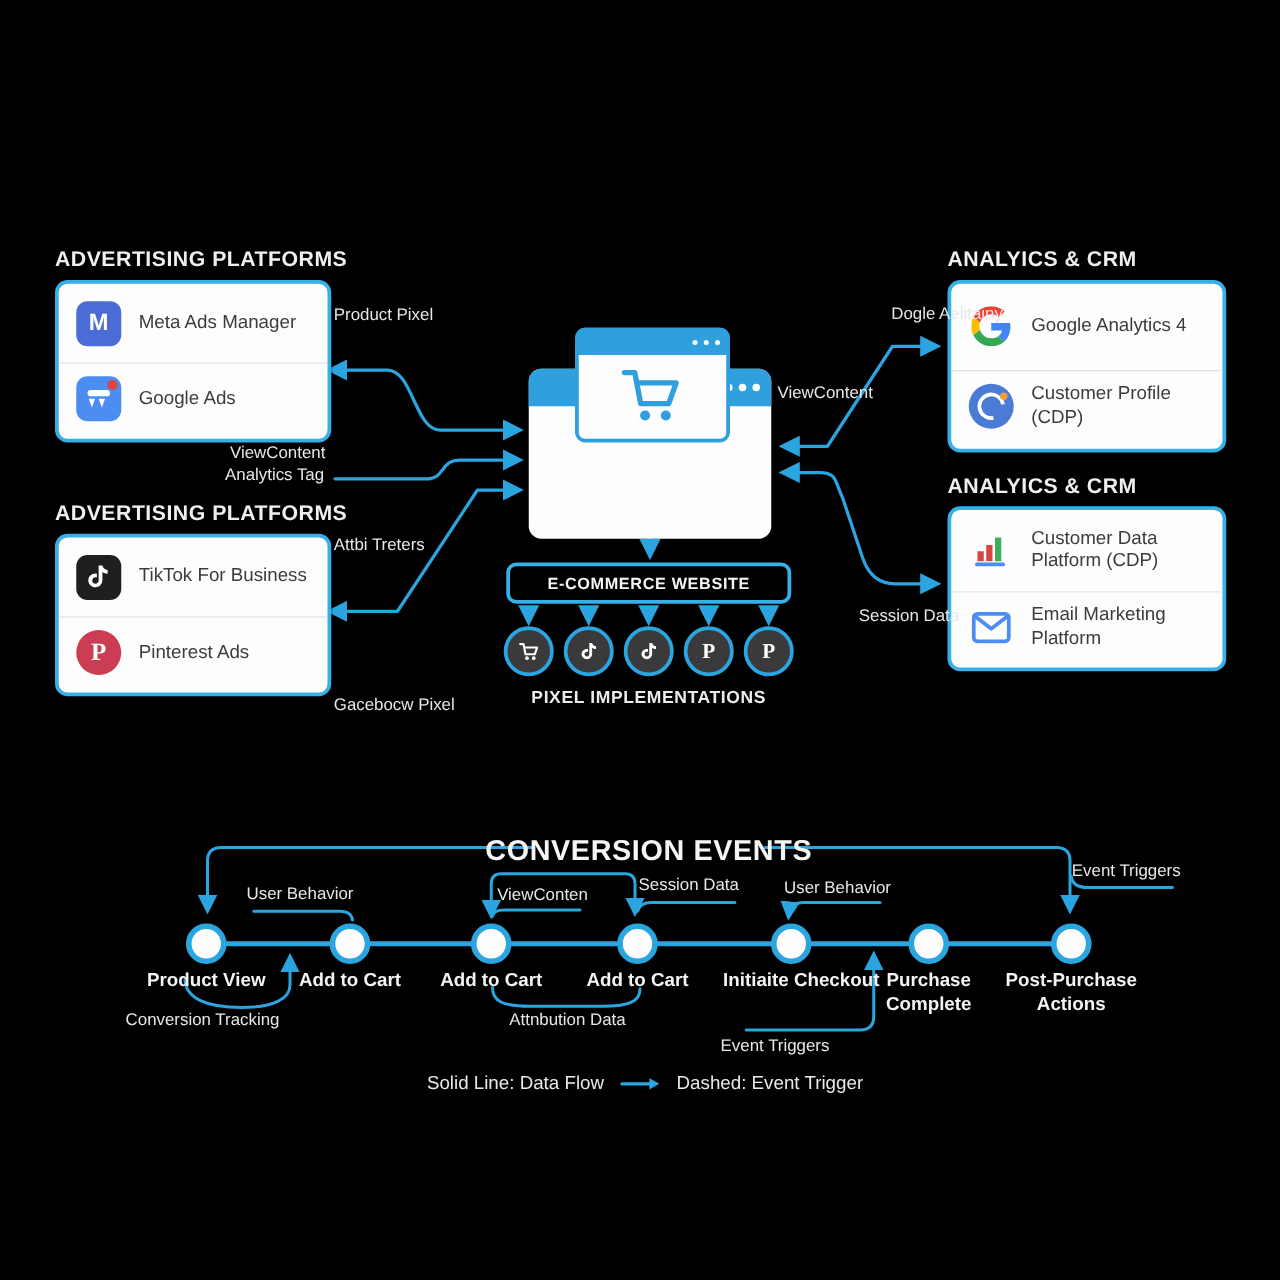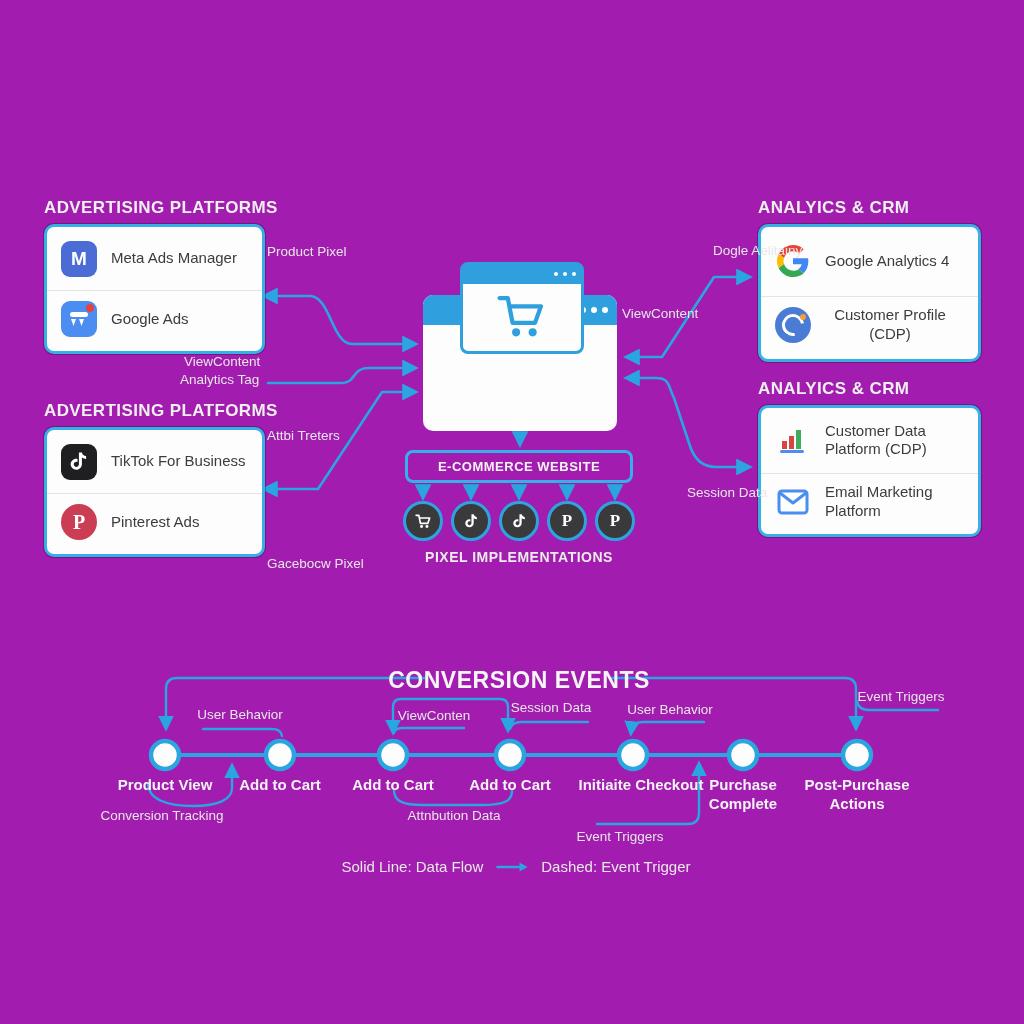--- a/index.html
+++ b/index.html
@@ -1,16 +1,16 @@
 <!DOCTYPE html>
 <html><head>
 <meta charset="utf-8">
 <style>
   html,body{margin:0;padding:0;background:#2f2f31;}
-  #stage{position:relative;width:1024px;height:1024px;background:#a21caf;overflow:hidden;
+  #stage{position:relative;width:1024px;height:1024px;background:#000000;overflow:hidden;
          font-family:"Liberation Sans","DejaVu Sans",sans-serif;}
   .abs{position:absolute;}
   .heading{position:absolute;color:#efefef;font-size:17px;font-weight:bold;letter-spacing:.4px;white-space:nowrap;}
   .pbox{position:absolute;background:#fdfdfd;border:3px solid #36b0e6;border-radius:10px;
         box-shadow:0 0 0 1px rgba(0,0,0,.25);display:flex;flex-direction:column;justify-content:space-evenly;}
   .prow{display:flex;align-items:center;gap:14px;padding:0 14px;min-height:56px;}
   .prow + .prow{border-top:1px solid #e4e4e4;}
   .plabel{color:#3c3c3c;font-size:15px;font-weight:500;line-height:1.25;}
   .icn{width:36px;height:36px;flex:0 0 36px;border-radius:9px;display:flex;align-items:center;justify-content:center;position:relative;}
   .flow-label{position:absolute;color:#e7e7e7;font-size:13.5px;white-space:nowrap;}
@@ -120,21 +120,21 @@
     <div class="prow">
       <span class="icn" style="background:#cb3d52;border-radius:50%;">
         <span style="color:#fff;font-size:20px;font-weight:bold;font-family:'Liberation Serif',serif;">P</span>
       </span>
       <span class="plabel">Pinterest Ads</span>
     </div>
   </div>
 
   <div class="heading" style="left:758px;top:198px;">ANALYICS &amp; CRM</div>
 
-  <div class="pbox" style="left:758px;top:224px;width:217px;height:132px;text-align:center;">
+  <div class="pbox" style="left:758px;top:224px;width:217px;height:132px;">
     <div class="prow">
       <span class="icn">
         <svg width="32" height="32" viewBox="0 0 48 48">
           <path fill="#EA4335" d="M24 9.5c3.54 0 6.71 1.22 9.21 3.6l6.85-6.85C35.9 2.38 30.47 0 24 0 14.62 0 6.51 5.38 2.56 13.22l7.98 6.19C12.43 13.72 17.74 9.5 24 9.5z"></path>
           <path fill="#4285F4" d="M46.98 24.55c0-1.57-.15-3.09-.38-4.55H24v9.02h12.94c-.58 2.96-2.26 5.48-4.78 7.18l7.73 6c4.51-4.18 7.09-10.36 7.09-17.65z"></path>
           <path fill="#FBBC05" d="M10.53 28.59c-.48-1.45-.76-2.99-.76-4.59s.27-3.14.76-4.59l-7.98-6.19C.92 16.46 0 20.12 0 24c0 3.88.92 7.54 2.56 10.78l7.97-6.19z"></path>
           <path fill="#34A853" d="M24 48c6.48 0 11.93-2.13 15.89-5.81l-7.73-6c-2.15 1.45-4.92 2.3-8.16 2.3-6.26 0-11.57-4.22-13.47-9.91l-7.98 6.19C6.51 42.62 14.62 48 24 48z"></path>
         </svg>
       </span>
       <span class="plabel">Google Analytics 4</span>

